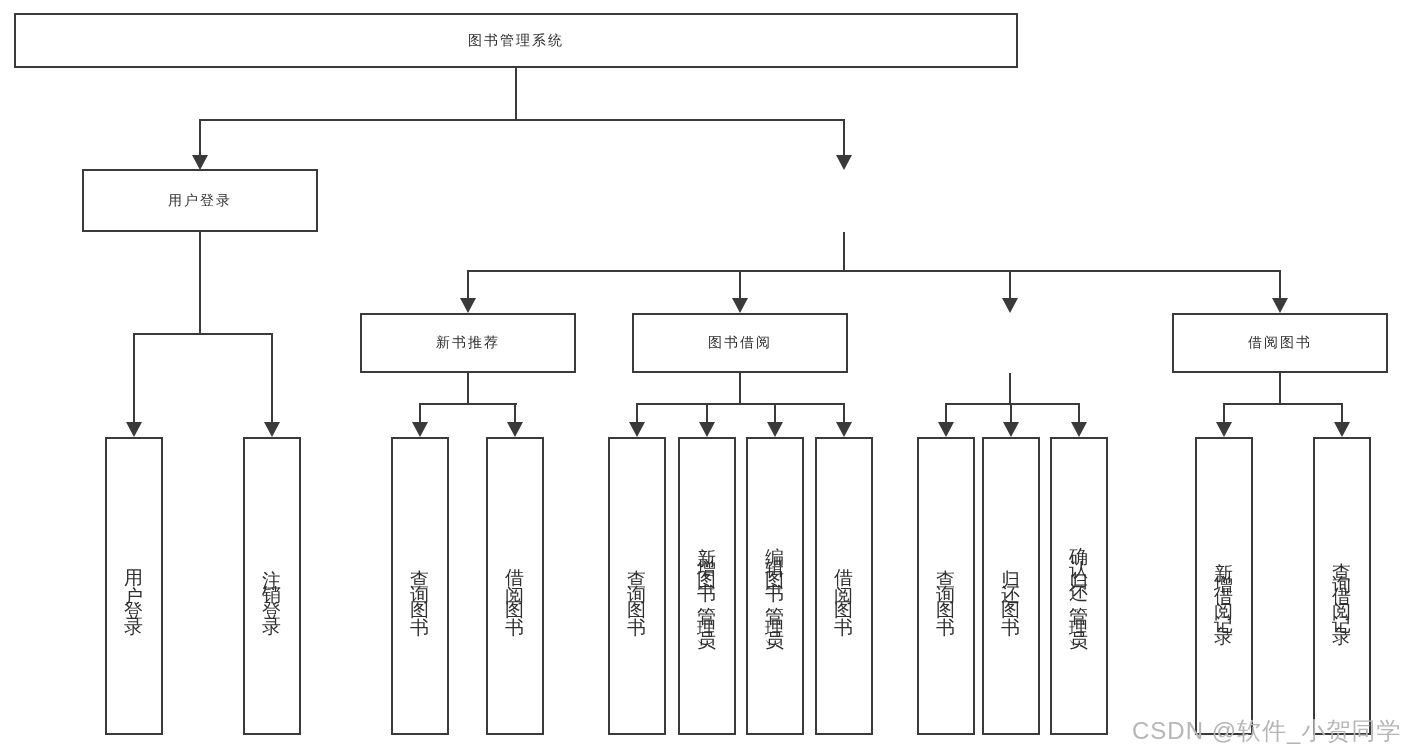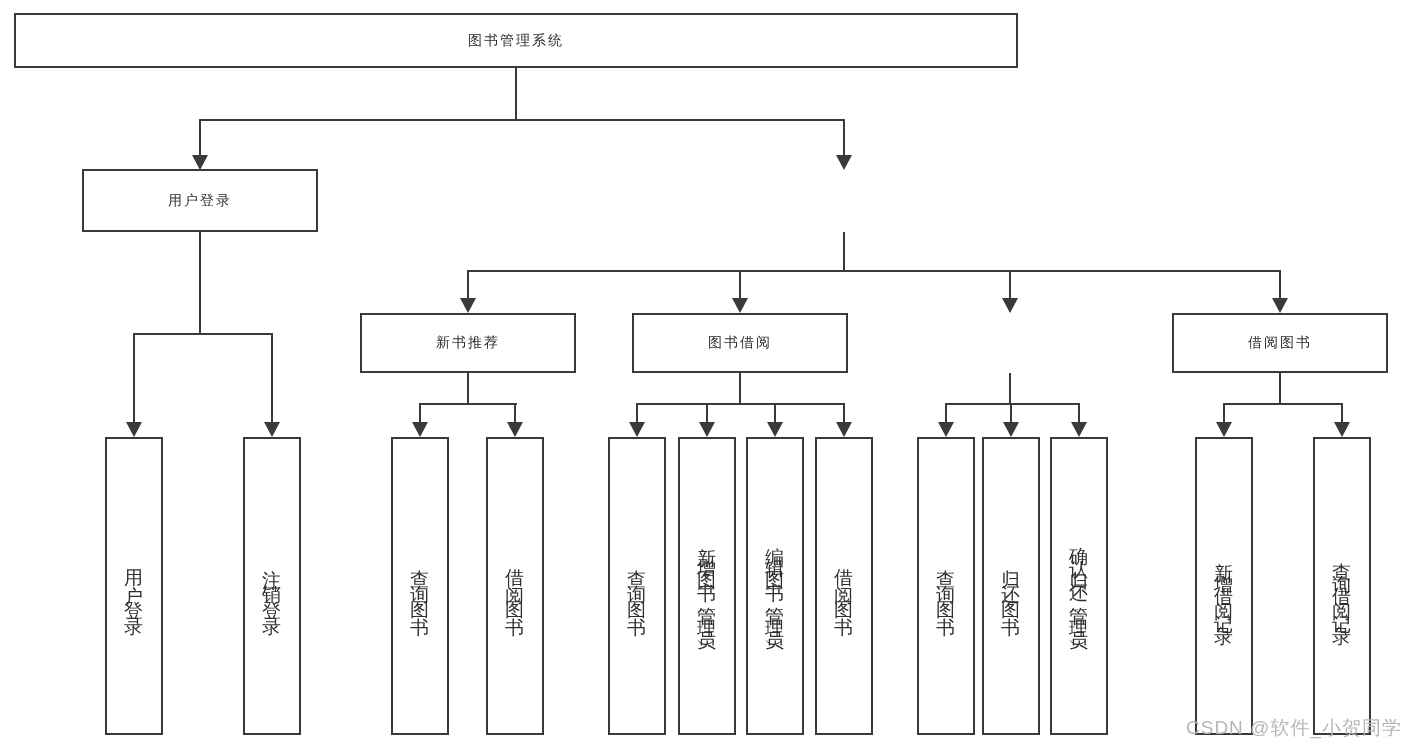--- a/index.html
+++ b/index.html
@@ -40,23 +40,23 @@
   .line { position: absolute; background: var(--line, #3a3a3a); }
   .arrow {
     position: absolute;
     width: 0; height: 0;
     border-left: 8px solid transparent;
     border-right: 8px solid transparent;
     border-top: 15px solid var(--line, #3a3a3a);
   }
   .wm {
     position: absolute;
-    left: 1186px;
+    left: 1132px;
     top: 715px;
-    font-size: 19px;
+    font-size: 24px;
     color: var(--watermark, #b6b6b6);
     letter-spacing: 1px;
     white-space: nowrap;
   }
 </style>
 </head>
 <body>
 
 <div id="stage">
 

